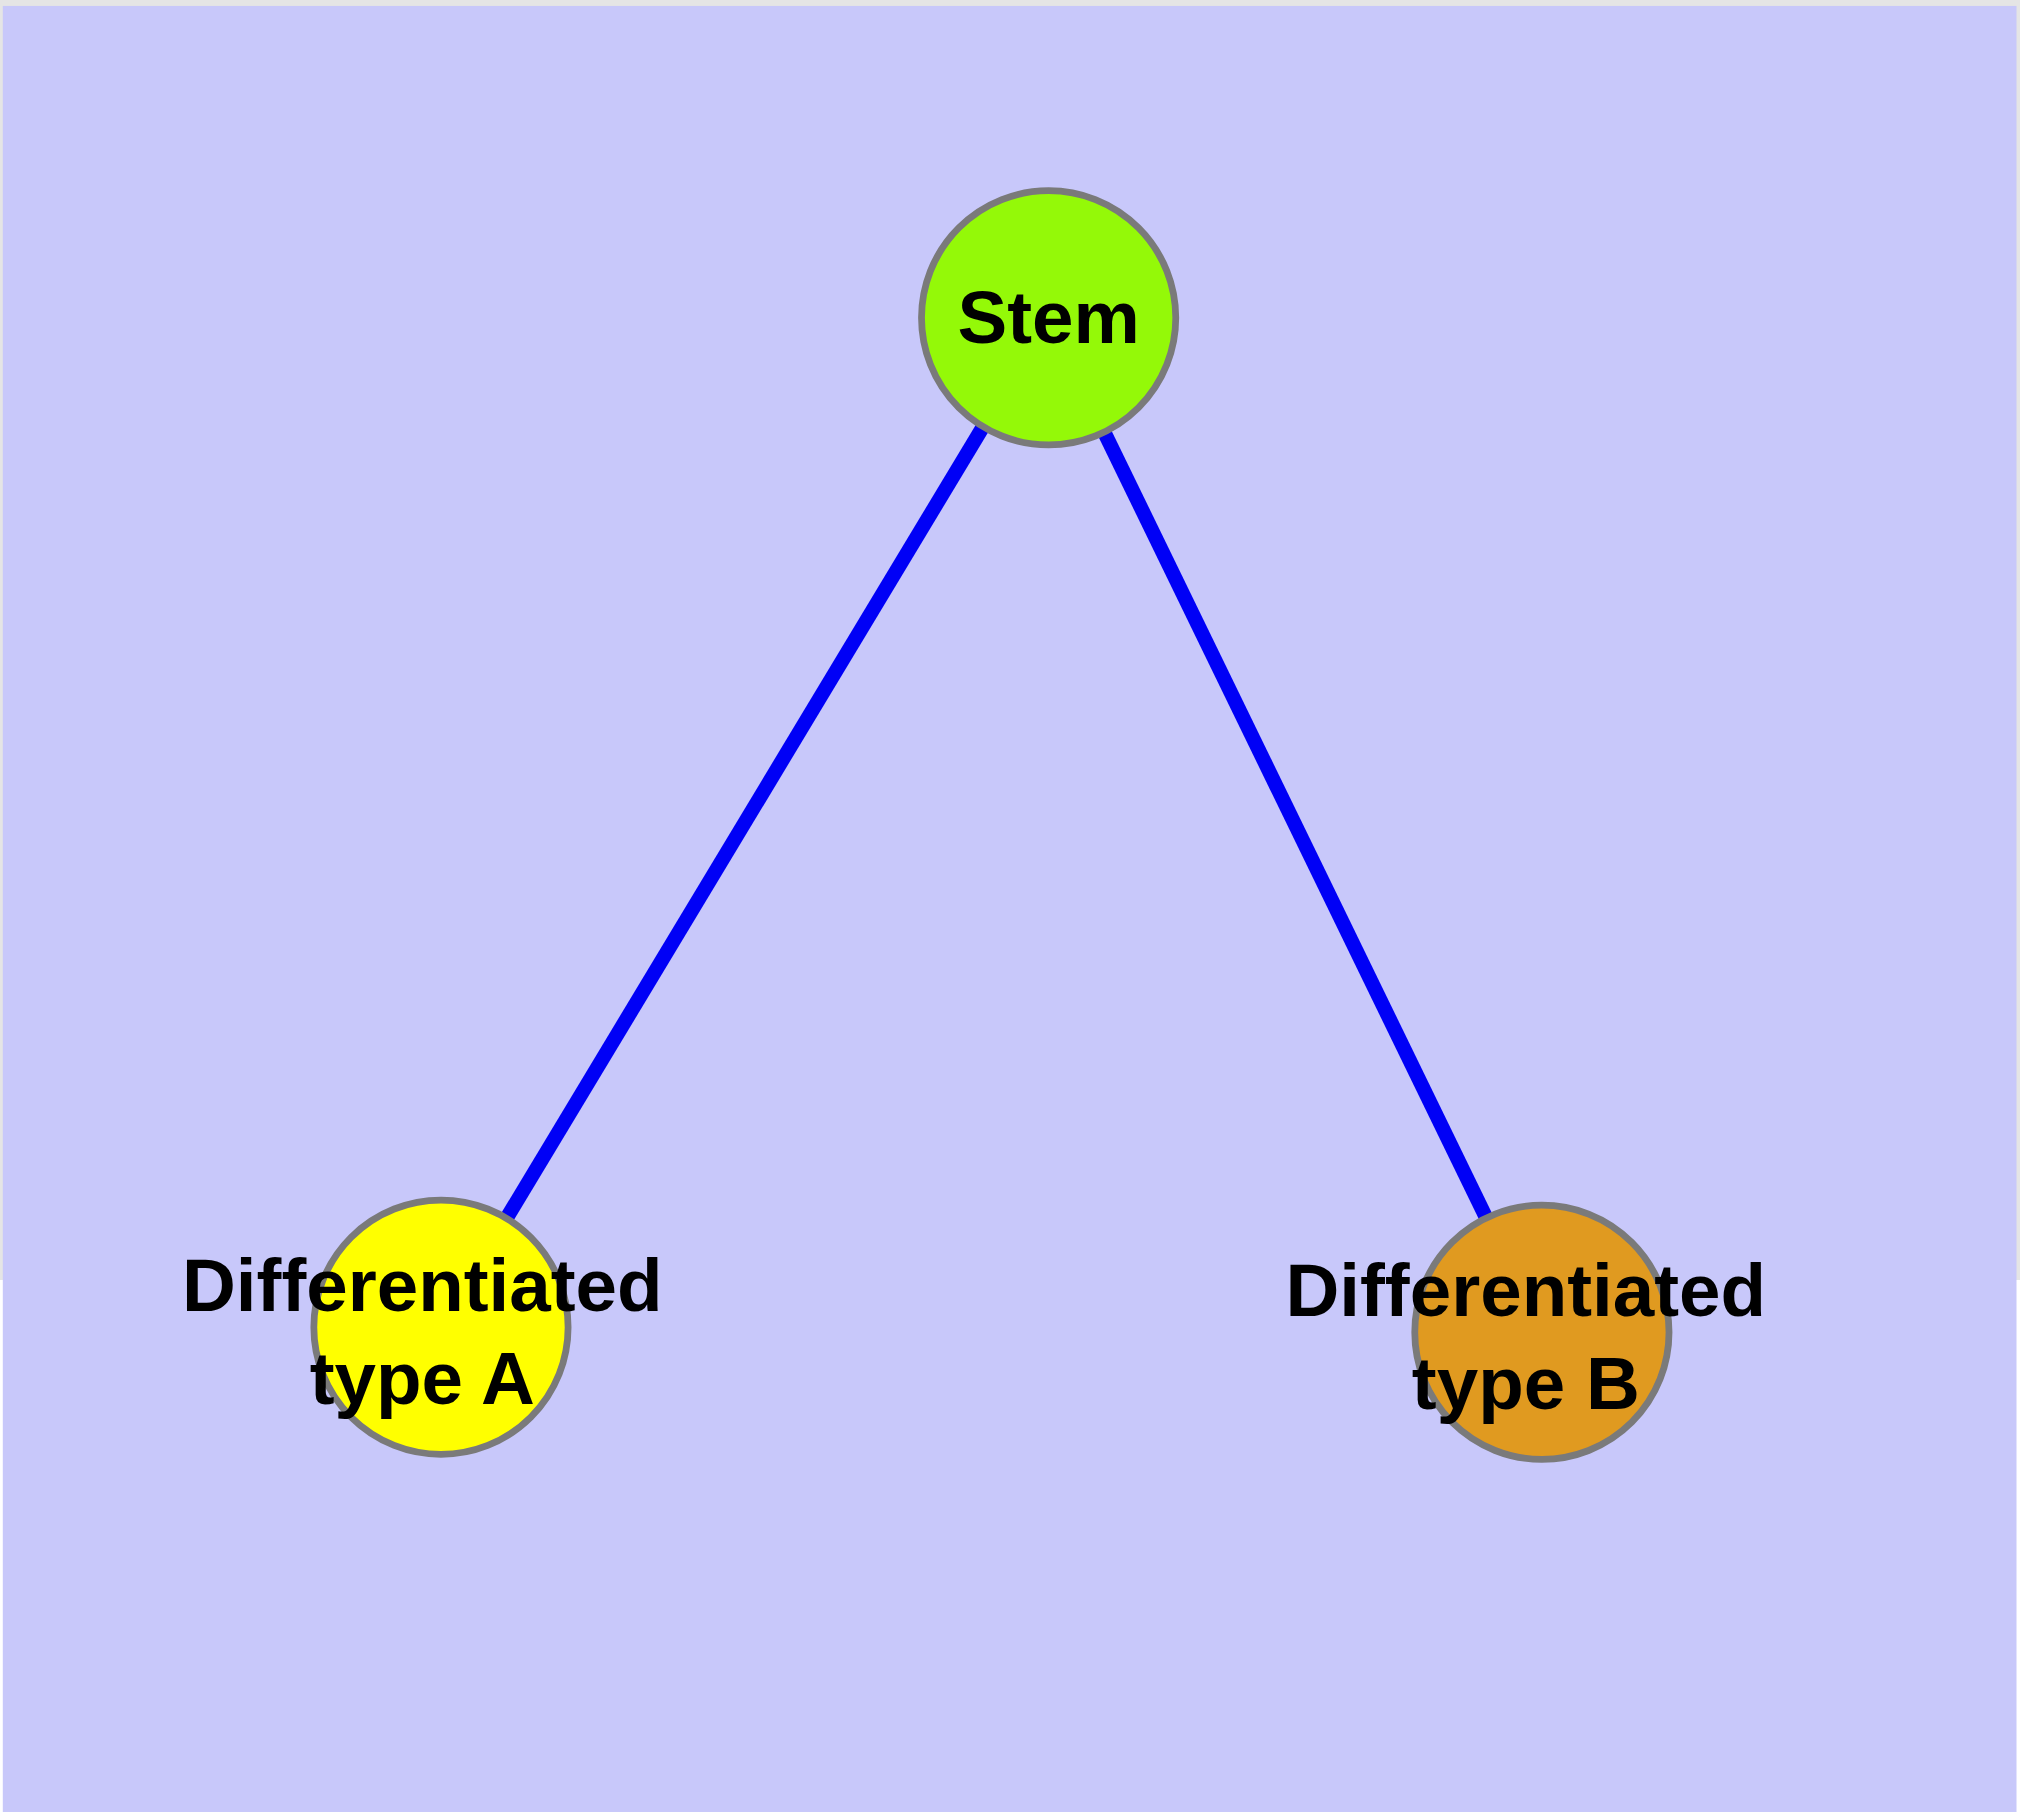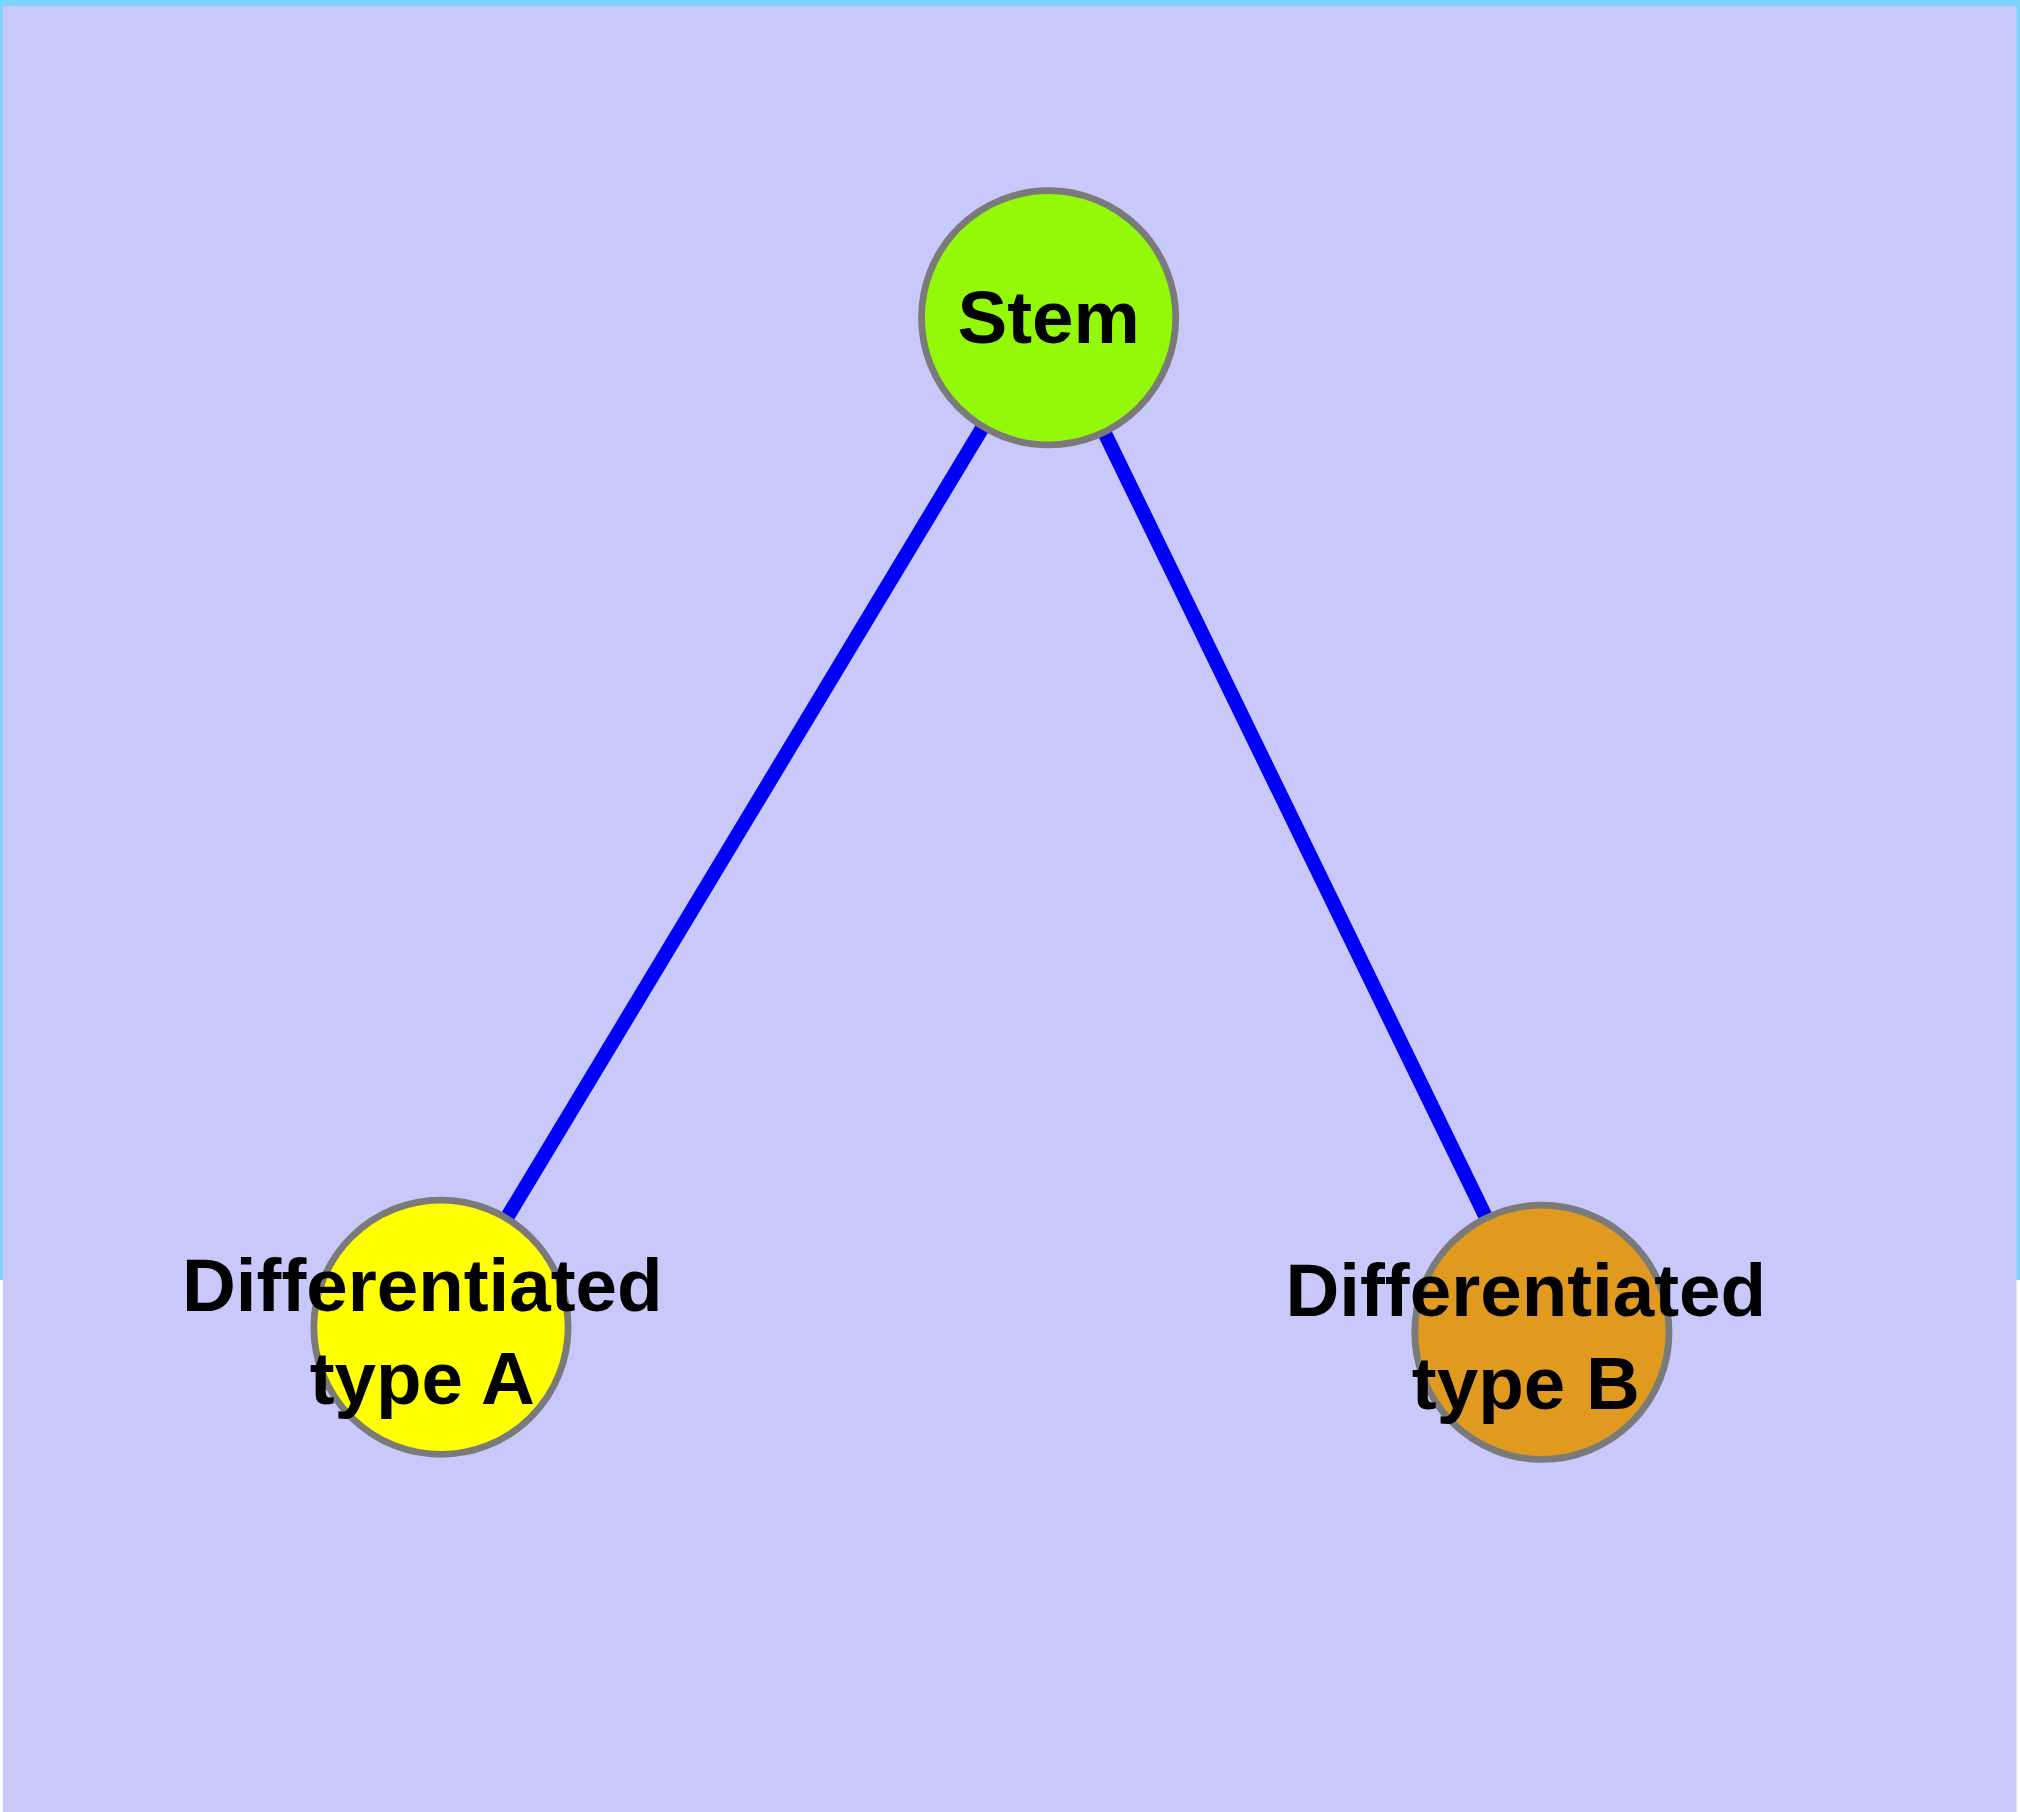--- a/index.html
+++ b/index.html
@@ -8,21 +8,21 @@
     background: #FFFFFF;
     width: 2021px;
     height: 1812px;
     overflow: hidden;
     font-family: "Liberation Sans", sans-serif;
   }
   .stage {
     position: relative;
     width: 2021px;
     height: 1280px;
-    background: #7dd3fc;
+    background: #e5e5e5;
   }
   svg { display: block; }
   .node-circle {
     stroke-width: 8px;
   }
   .edge-line {
     stroke-width: 17px;
     stroke-linecap: butt;
   }
   .nlabel {

